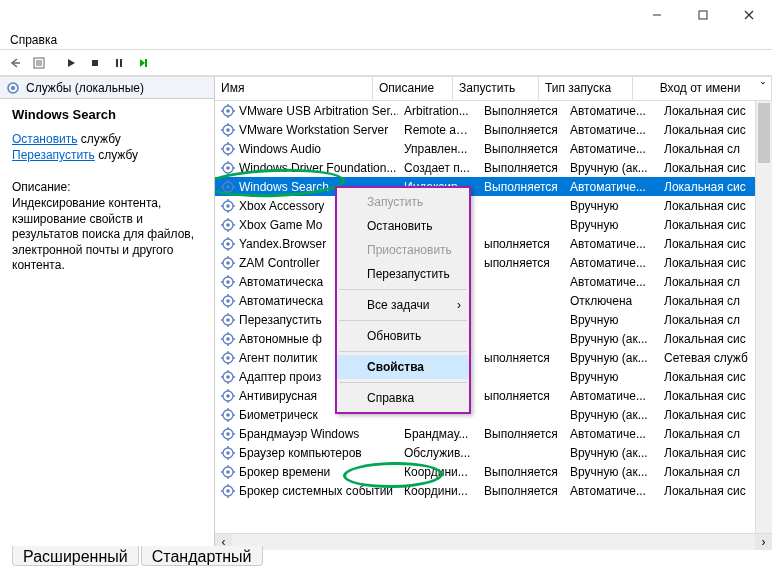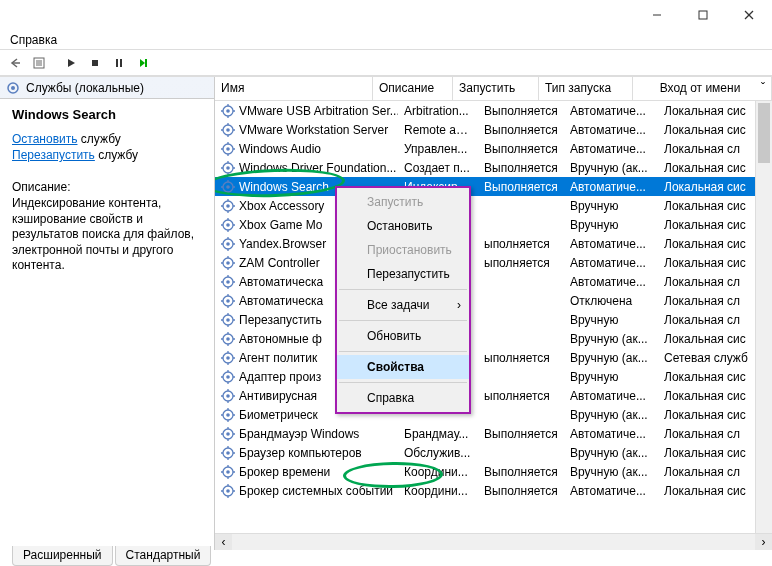--- a/index.html
+++ b/index.html
@@ -41,21 +41,21 @@
 .cell.logon { flex: 1; }
 .gear-icon { width: 14px; height: 14px; flex-shrink: 0; }
 .circle-mark { position: absolute; border: 3px solid #00a651; border-radius: 50%; pointer-events: none; z-index: 5; }
 .ctxmenu { position: absolute; background: #f0f0f0; border: 2px solid #a21caf; box-shadow: 2px 2px 4px rgba(0,0,0,0.25); z-index: 10; width: 136px; padding: 2px 0; }
 .ctxmenu .item { padding: 5px 26px 5px 30px; cursor: default; position: relative; }
 .ctxmenu .item.disabled { color: #9a9a9a; }
 .ctxmenu .item.hl { background: #cde8ff; }
 .ctxmenu hr { border: none; border-top: 1px solid #d0d0d0; margin: 3px 2px; }
 .ctxmenu .arrow { position: absolute; right: 8px; top: 5px; }
 .tabs { position: absolute; bottom: 0; left: 12px; display: flex; height: 20px; }
-.tab { padding: 2px 10px; border: 1px solid #ccc; border-top: none; background: #f4f4f4; border-radius: 0 0 4px 4px; margin-right: 2px; cursor: pointer; font-size: 12px; }
+.tab { padding: 2px 10px; border: 1px solid #ccc; border-top: none; background: #f4f4f4; border-radius: 0 0 4px 4px; margin-right: 2px; cursor: pointer; font-size: 16px; }
 .hscroll { position: absolute; bottom: 0; left: 0; right: 0; height: 17px; background: #f0f0f0; border-top: 1px solid #ddd; display:flex; justify-content:space-between; align-items:center; }
 .hscroll .arr { width:17px; height:17px; display:flex; align-items:center; justify-content:center; background:#e8e8e8; cursor:pointer; }
 .vscroll { position: absolute; top: 24px; right: 0; bottom: 17px; width: 17px; background: #f0f0f0; border-left: 1px solid #ddd; }
 .vscroll .thumb { position:absolute; left:2px; right:2px; top:2px; height:60px; background:#c8c8c8; }
 </style>
 </head>
 <body>
 
 <div class="titlebar">
   <div class="ctl">

